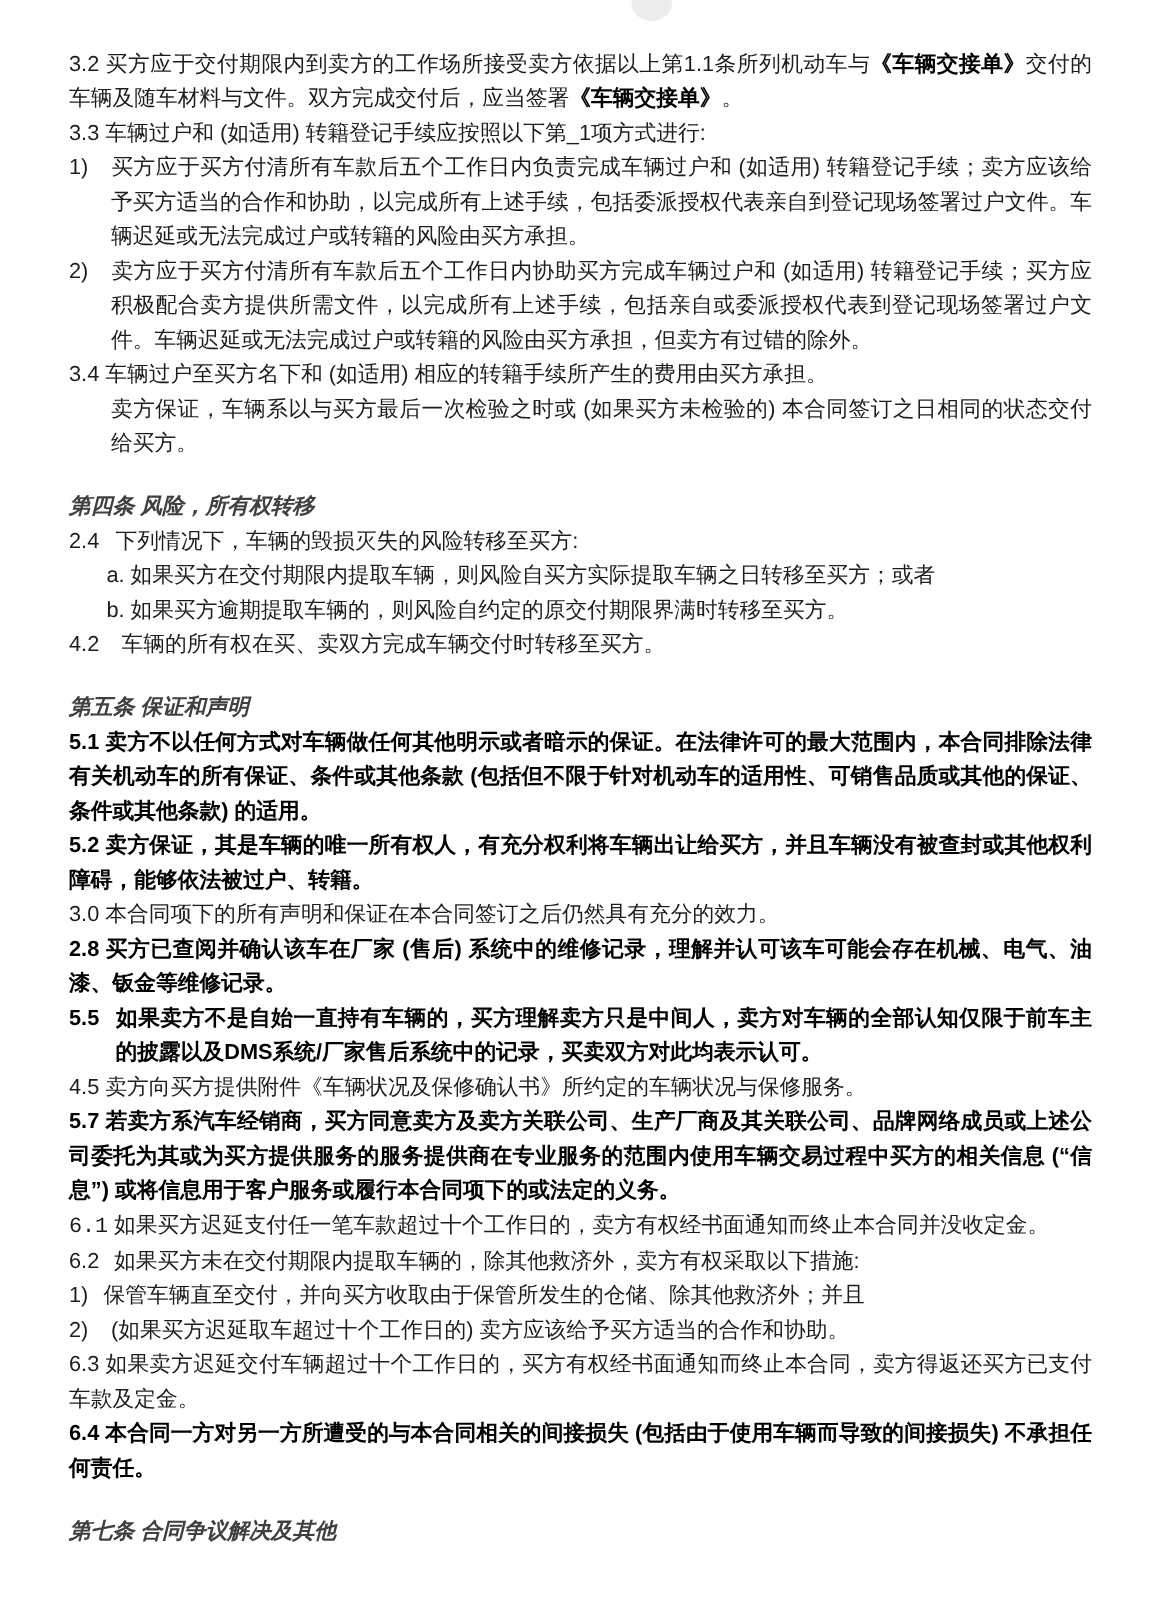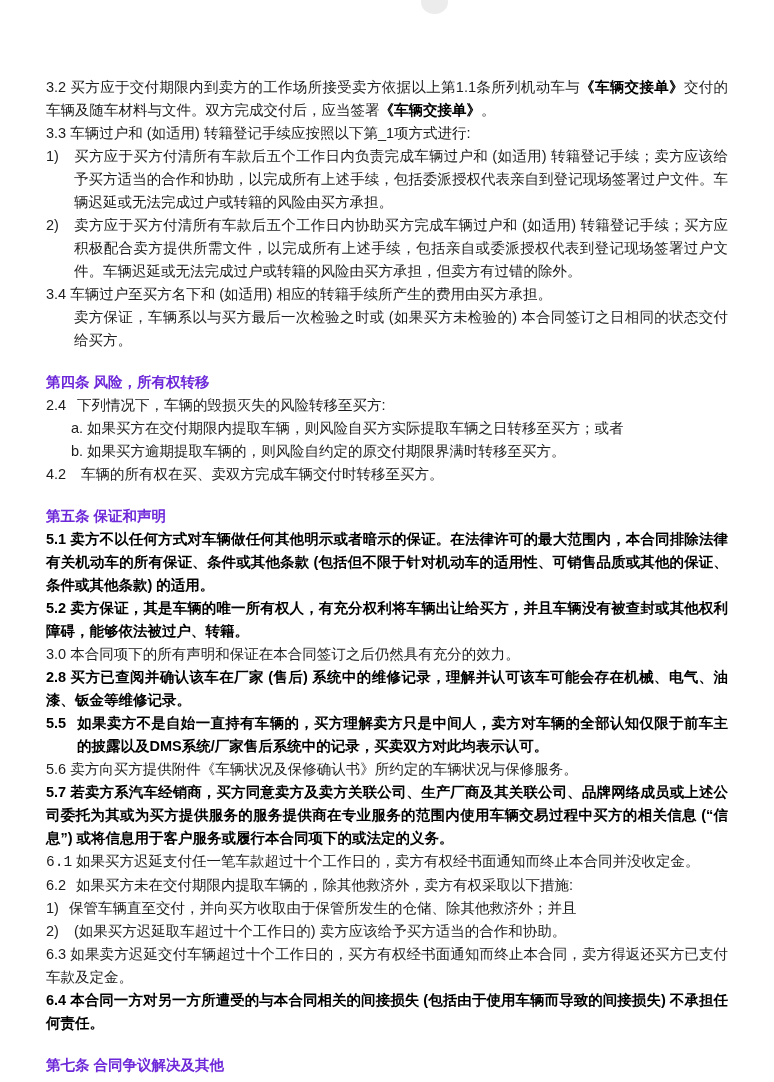--- a/index.html
+++ b/index.html
@@ -10,25 +10,24 @@
     overflow:hidden;
     font-family:"Liberation Sans", sans-serif;
     font-size:14.5px;
     line-height:23px;
     color:#1c1c1c;
   }
   .content {
     position:absolute;
     left:46px; top:32px;
     width:682px;
-    margin-top:44px;
   }
   .para { margin:0; text-align:justify; text-justify:inter-ideograph; }
   .para.gap { margin-top:19px; }
-  .para.heading { font-weight:bold; color:#6d28d9; }
+  .para.heading { font-weight:bold; color:#404040;font-style:italic; }
   .para.hang28 { padding-left:28px; text-indent:-28px; }
   .para.hang31 { padding-left:31px; text-indent:-31px; }
   .para.indent28 { padding-left:28px; }
   .para.sub { padding-left:41px; text-indent:-16px; }
   .b { font-weight:bold; color:#000; }
   .lbl { display:inline-block; text-indent:0; }
   .watermark {
     position:absolute;
     left:421px; top:-10px;
     width:27px; height:24px;
@@ -52,21 +51,21 @@
       <div class="para plain"><span class="lbl" style="width: 31px;">2.4</span><span>下列情况下，车辆的毁损灭失的风险转移至买方:</span></div>
       <div class="para sub"><span class="lbl" style="width: 16px;">a.</span><span>如果买方在交付期限内提取车辆，则风险自买方实际提取车辆之日转移至买方；或者</span></div>
       <div class="para sub"><span class="lbl" style="width: 16px;">b.</span><span>如果买方逾期提取车辆的，则风险自约定的原交付期限界满时转移至买方。</span></div>
       <div class="para plain"><span class="lbl" style="width: 35px;">4.2</span><span>车辆的所有权在买、卖双方完成车辆交付时转移至买方。</span></div>
       <div class="para heading gap"><span>第五条 保证和声明</span></div>
       <div class="para plain"><span class="b">5.1 卖方不以任何方式对车辆做任何其他明示或者暗示的保证。在法律许可的最大范围内，本合同排除法律有关机动车的所有保证、条件或其他条款 (包括但不限于针对机动车的适用性、可销售品质或其他的保证、条件或其他条款) 的适用。</span></div>
       <div class="para plain"><span class="b">5.2 卖方保证，其是车辆的唯一所有权人，有充分权利将车辆出让给买方，并且车辆没有被查封或其他权利障碍，能够依法被过户、转籍。</span></div>
       <div class="para plain"><span>3.0 本合同项下的所有声明和保证在本合同签订之后仍然具有充分的效力。</span></div>
       <div class="para plain"><span class="b">2.8 买方已查阅并确认该车在厂家 (售后) 系统中的维修记录，理解并认可该车可能会存在机械、电气、油漆、钣金等维修记录。</span></div>
       <div class="para hang31"><span class="b lbl" style="width: 31px;">5.5</span><span class="b">如果卖方不是自始一直持有车辆的，买方理解卖方只是中间人，卖方对车辆的全部认知仅限于前车主的披露以及DMS系统/厂家售后系统中的记录，买卖双方对此均表示认可。</span></div>
-      <div class="para plain"><span>5.6 卖方向买方提供附件《车辆状况及保修确认书》所约定的车辆状况与保修服务。</span></div>
+      <div class="para plain"><span>4.5 卖方向买方提供附件《车辆状况及保修确认书》所约定的车辆状况与保修服务。</span></div>
       <div class="para plain"><span class="b">5.7 若卖方系汽车经销商，买方同意卖方及卖方关联公司、生产厂商及其关联公司、品牌网络成员或上述公司委托为其或为买方提供服务的服务提供商在专业服务的范围内使用车辆交易过程中买方的相关信息 (“信息”) 或将信息用于客户服务或履行本合同项下的或法定的义务。</span></div>
       <div class="para plain"><span class="lbl" style="width: 30px; font-family: Liberation Mono, monospace;">6.1</span><span>如果买方迟延支付任一笔车款超过十个工作日的，卖方有权经书面通知而终止本合同并没收定金。</span></div>
       <div class="para plain"><span class="lbl" style="width: 30px;">6.2</span><span>如果买方未在交付期限内提取车辆的，除其他救济外，卖方有权采取以下措施:</span></div>
       <div class="para plain"><span class="lbl" style="width: 23px;">1)</span><span>保管车辆直至交付，并向买方收取由于保管所发生的仓储、除其他救济外；并且</span></div>
       <div class="para plain"><span class="lbl" style="width: 28px;">2)</span><span>(如果买方迟延取车超过十个工作日的) 卖方应该给予买方适当的合作和协助。</span></div>
       <div class="para plain"><span>6.3 如果卖方迟延交付车辆超过十个工作日的，买方有权经书面通知而终止本合同，卖方得返还买方已支付车款及定金。</span></div>
       <div class="para plain"><span class="b">6.4 本合同一方对另一方所遭受的与本合同相关的间接损失 (包括由于使用车辆而导致的间接损失) 不承担任何责任。</span></div>
       <div class="para heading gap"><span>第七条 合同争议解决及其他</span></div>
     </div>
 </div>

